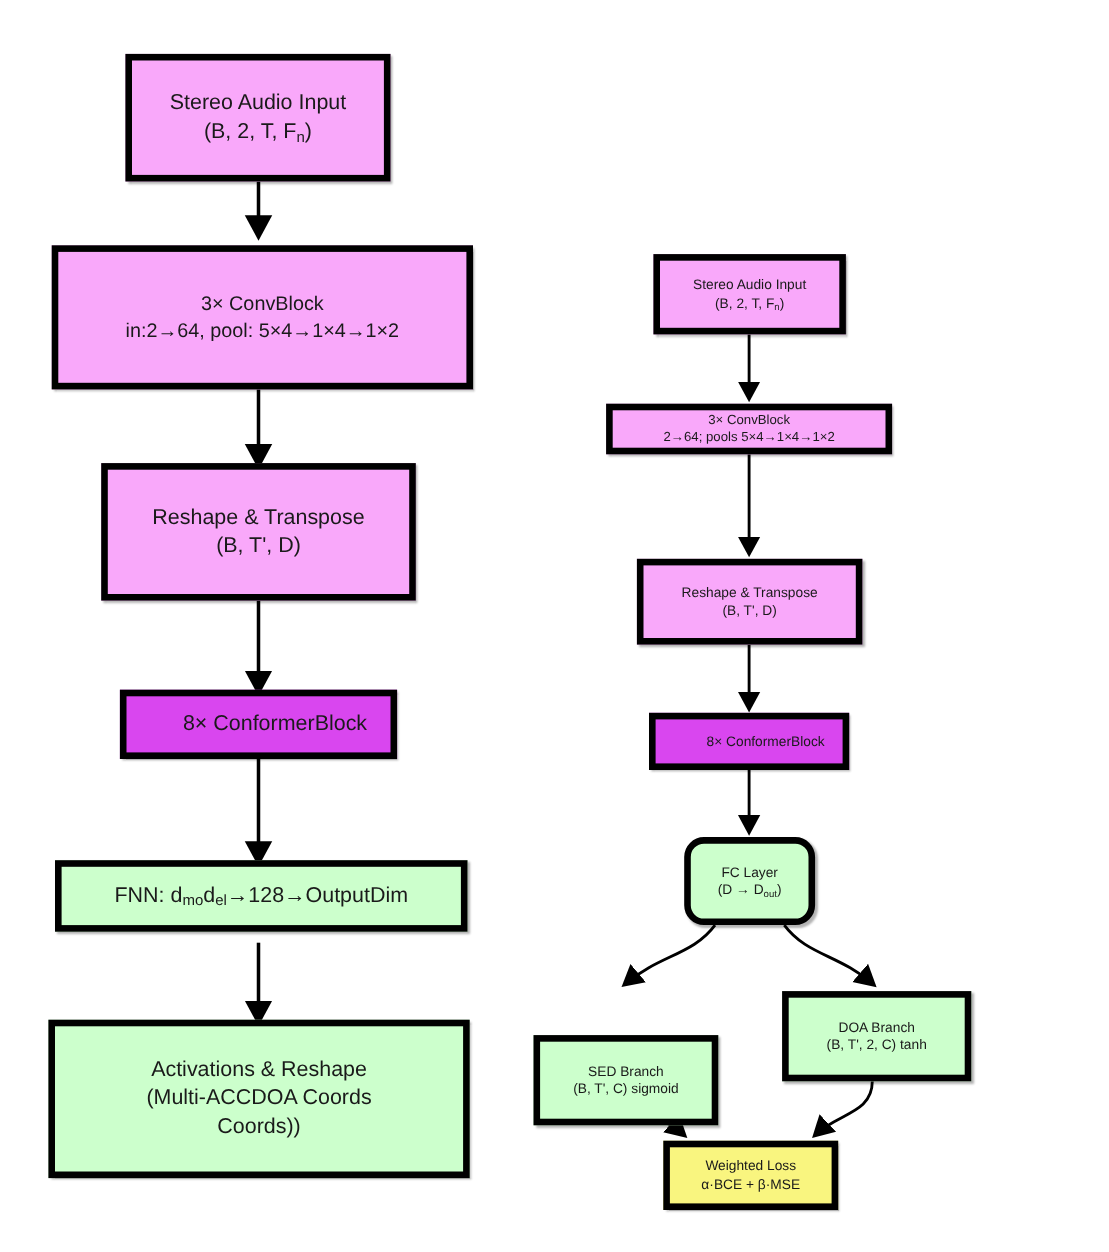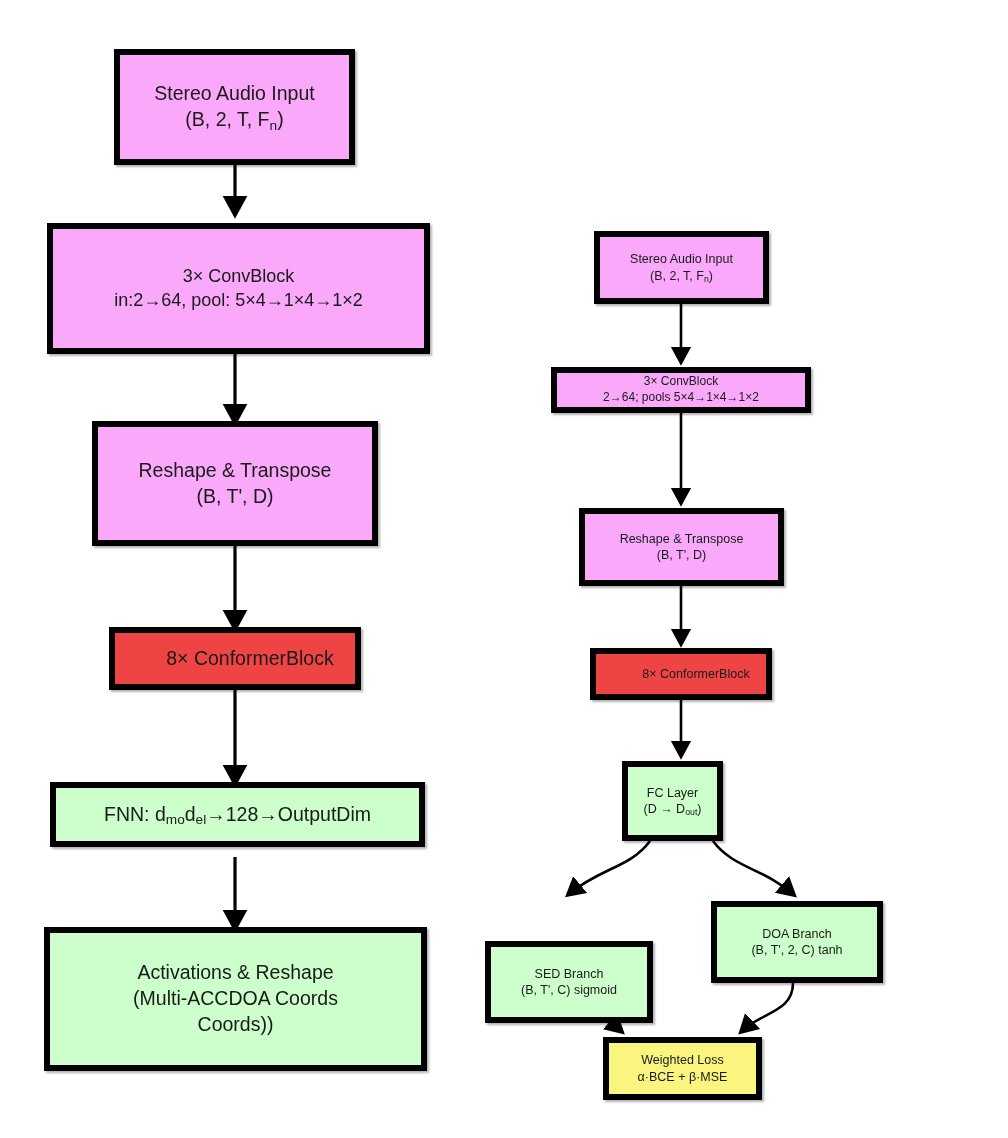--- a/index.html
+++ b/index.html
@@ -39,21 +39,21 @@
     text-align: center;
     box-shadow: 2px 2px 2px rgba(0,0,0,0.30);
     line-height: 1.32;
   }
   .node .line {
     display: block;
     white-space: nowrap;
   }
   .fill-pink  { background: #f9a8fa; }
   .fill-green { background: #ccffcc; }
-  .fill-blue  { background: #ef4444; padding-left: 30px; }
+  .fill-blue  { background: #d946ef; padding-left: 30px; }
   .fill-yellow{ background: #f9f57f; }
 
   
   .t-lg  { font-size: 19.5px; }
   .t-md  { font-size: 18px; }
   
   .t-sm  { font-size: 12.5px; }
   .t-xs  { font-size: 12px; }
 
   sub {
@@ -145,21 +145,21 @@
 
   <div class="node fill-pink t-sm" style="left:579px; top:508px; width:205px; height:78px;">
     <span class="line">Reshape &amp; Transpose</span>
     <span class="line">(B, T', D)</span>
   </div>
 
   <div class="node fill-blue t-sm" style="left:590px; top:648px; width:182px; height:52px;">
     <span class="line">8× ConformerBlock</span>
   </div>
 
-  <div class="node fill-green t-sm" style="left:622px; top:761px; width:101px; height:80px;">
+  <div class="node fill-green t-sm" style="left:622px; top:761px; width:119px; height:80px;border-radius:18px;">
     <span class="line">FC Layer</span>
     <span class="line"><span>(D → D</span><sub>out</sub><span>)</span></span>
   </div>
 
   <div class="node fill-green t-sm" style="left:485px; top:901px; width:168px; height:82px;margin-top:40px;">
     <span class="line">SED Branch</span>
     <span class="line">(B, T', C) sigmoid</span>
   </div>
 
   <div class="node fill-green t-sm" style="left:711px; top:901px; width:172px; height:82px;">

